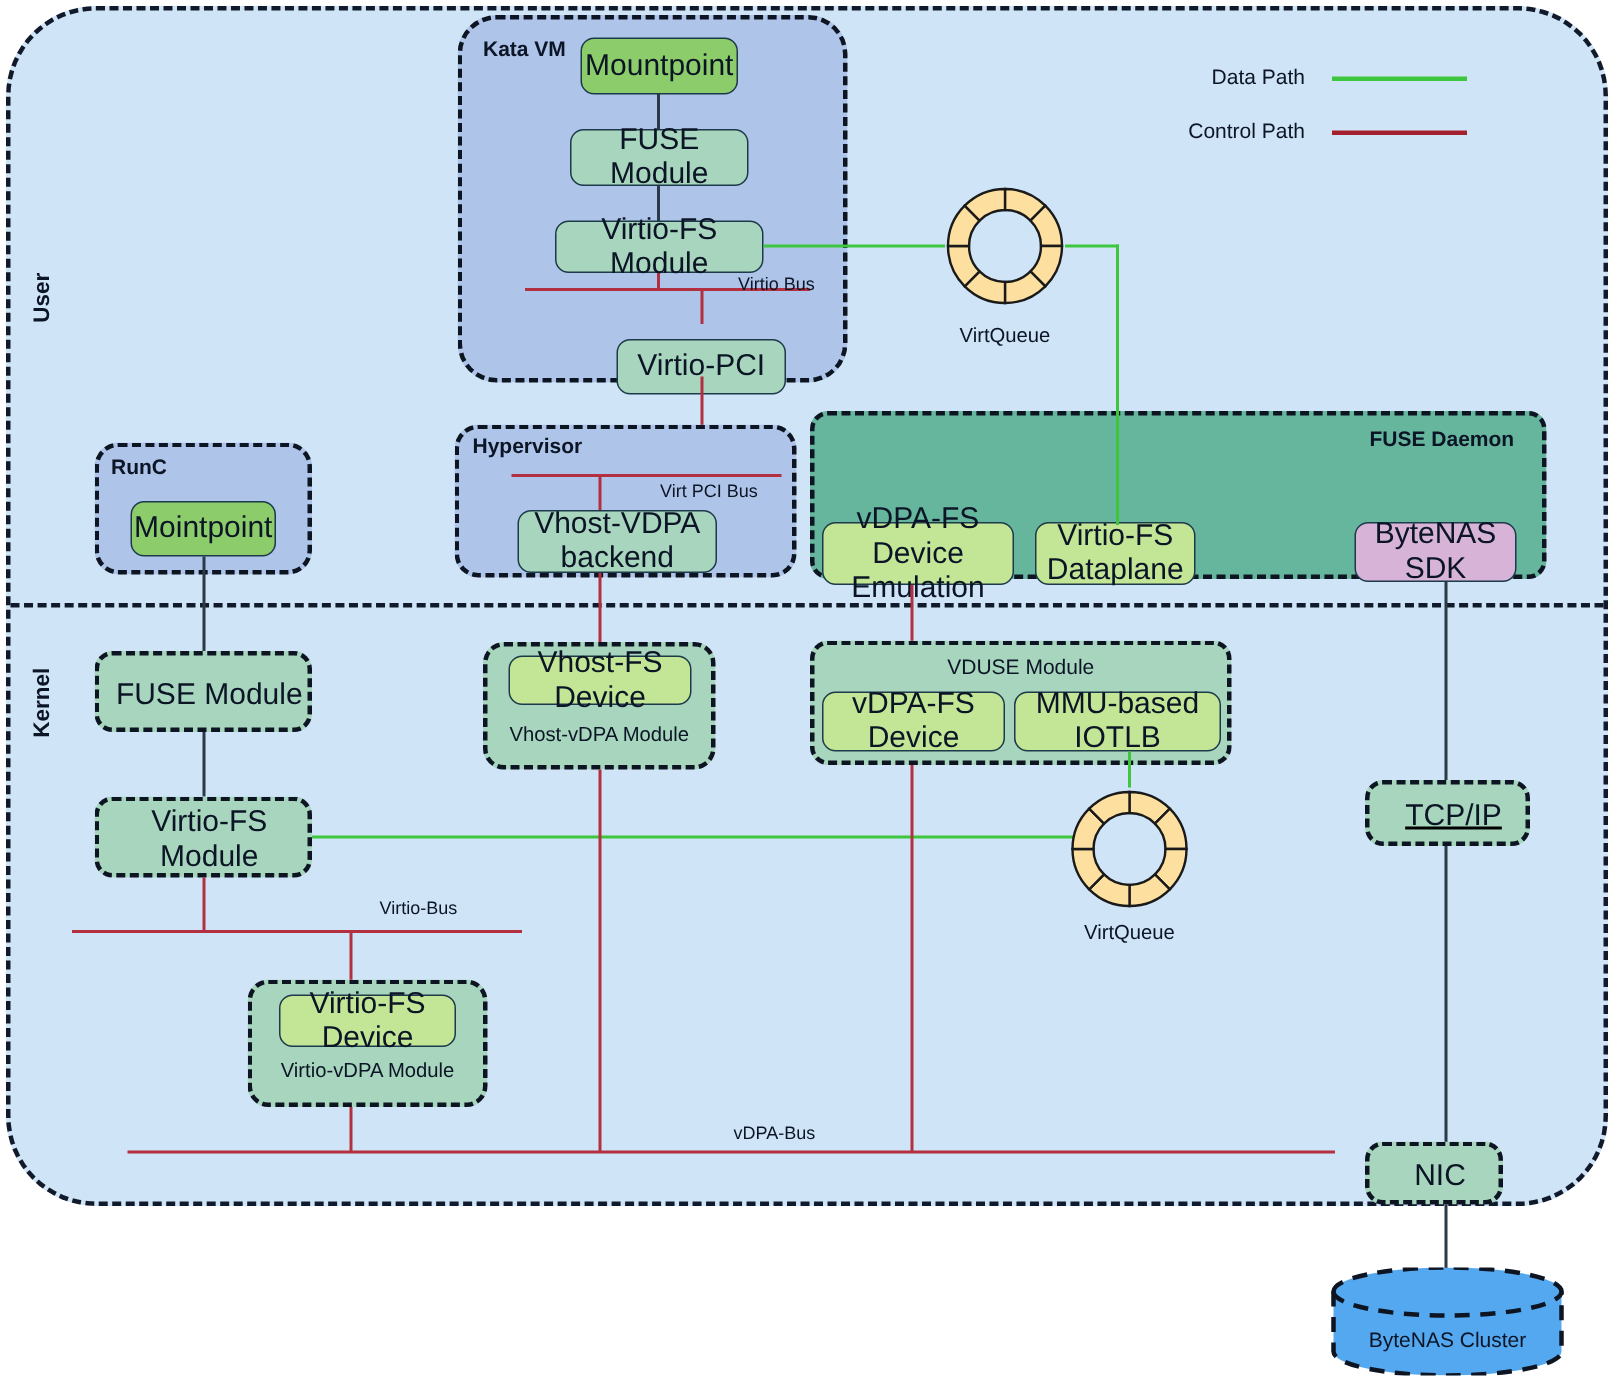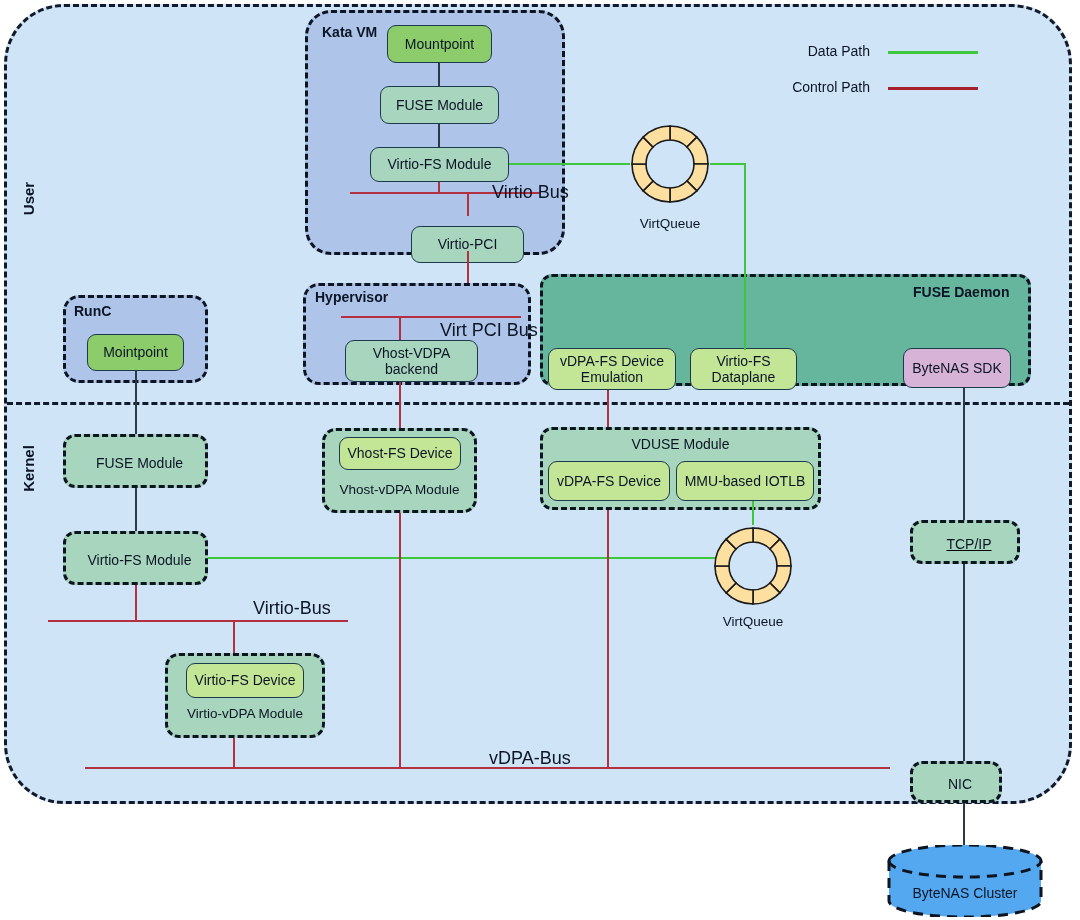--- a/index.html
+++ b/index.html
@@ -39,21 +39,21 @@
     text-align: center;
     white-space: nowrap;
   }
 
   
   .node {
     display: flex;
     align-items: center;
     justify-content: center;
     text-align: center;
-    font-size: 14px;
+    font-size: 20px;
     color: #0b1526;
     line-height: 1.15;
     border-radius: 9px;
     padding: 2px 4px;
   }
   .solid-green {
     background: #a8d5bd;
     border: 1.6px solid #1d3a4a;
   }
   .bright-green {
@@ -90,21 +90,21 @@
     color: #0b1526;
     white-space: nowrap;
   }
   .caption {
     font-size: 13.5px;
     color: #0b1526;
     white-space: nowrap;
     text-align: center;
   }
   .bus-label {
-    font-size: 18px;
+    font-size: 12px;
     color: #0b1526;
     white-space: nowrap;
   }
 
   
   .line-black { background: #2b3a46; }
   .line-red   { background: #b33040; }
   .line-green { background: #3ec73e; }
 
   

